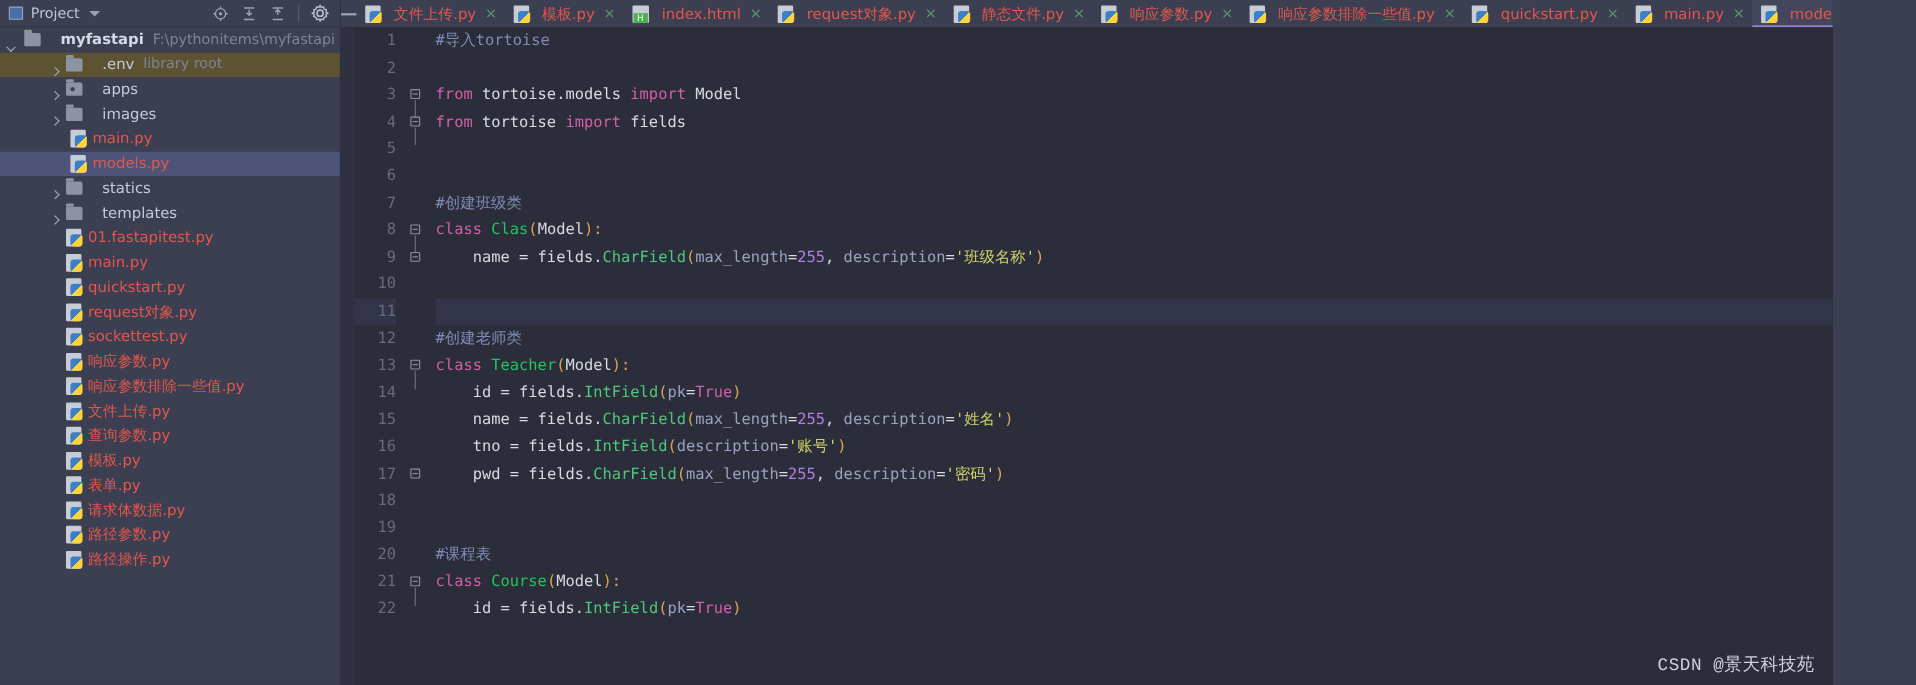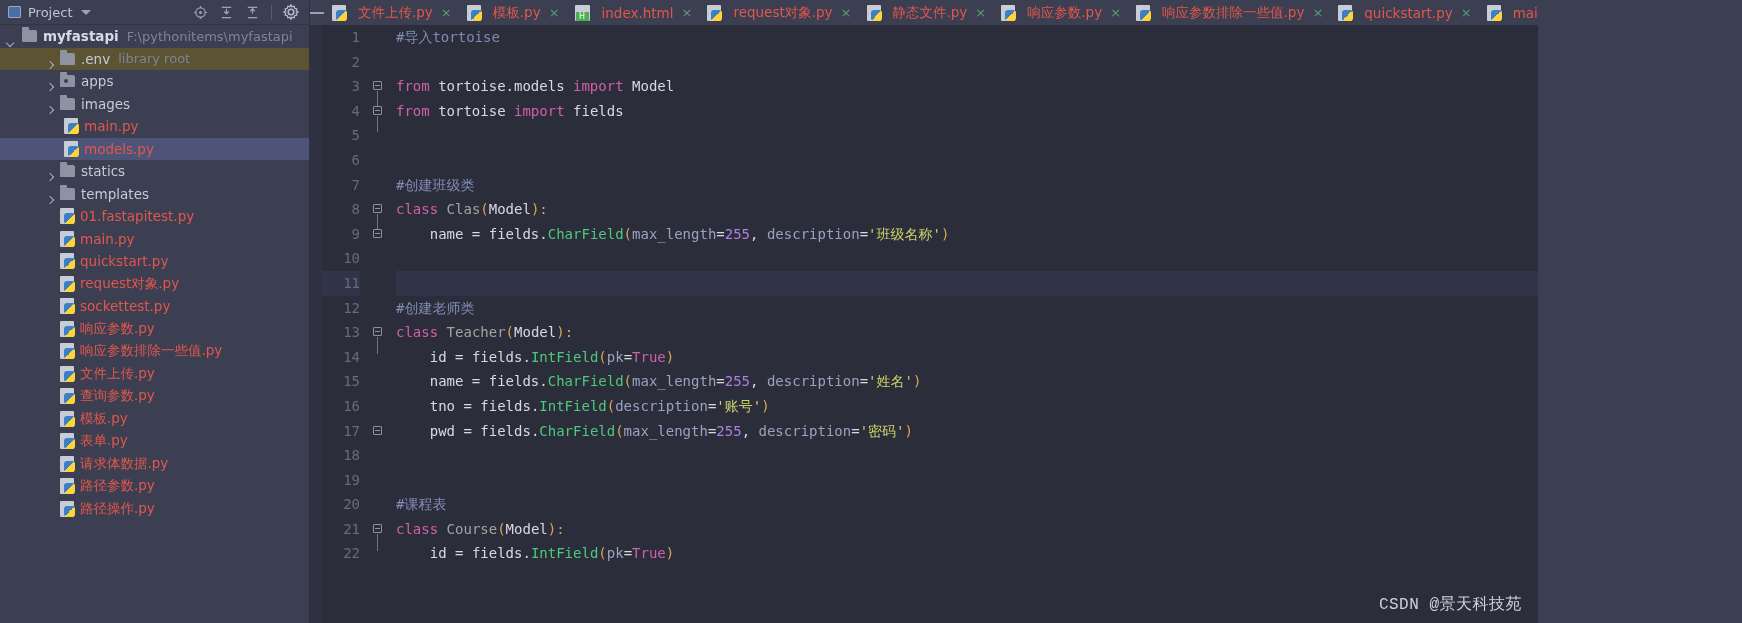--- a/index.html
+++ b/index.html
@@ -2,21 +2,21 @@
 <html><head>
 <meta charset="utf-8">
 <style>
   * { box-sizing: border-box; margin: 0; padding: 0; }
   html, body {
     width: 1742px; height: 623px;
     overflow: hidden;
     background: #3c3f51;
     font-family: "DejaVu Sans", sans-serif;
   }
-  .app { display: flex; flex-direction: column; width: 1538px; height: 623px; }
+  .app { display: flex; flex-direction: column; width: 1666px; height: 623px; }
   .body-row { display: flex; flex: 1; min-height: 0; }
 
   
   .sidebar {
     width: 310px; min-width: 310px;
     background: #3c3f51;
     display: flex; flex-direction: column;
     border-right: 1px solid #2f3140;
   }
   .side-header {
@@ -106,21 +106,21 @@
     width:15px; min-width:15px; height:16px; margin-right:6px;
     background:#c8ccd6; border-radius:1px; position:relative;
   }
   .htmlicon::after {
     content:"H"; position:absolute; left:1px; bottom:0px;
     width:13px; height:9px; background:#4caf50; color:#fff;
     font-size:8px; line-height:9px; text-align:center;
     font-family:"DejaVu Sans", sans-serif;
   }
   .tname.py { color: #e2574c; }
-  .tname.folder-name { color: #c5cad6; }
+  .tname.folder-name { color: #c5cad6; margin-left: 12px; }
   .tname.bold { font-weight: bold; color:#d5dae6; }
   .tpath { color: #7e8496; margin-left: 8px; font-size:13px; }
   .tbadge { color: #7e8496; margin-left: 8px; font-size:13px; }
 
   
   .editor-area { flex:1; display:flex; flex-direction:column; min-width:0; background:#2b2d3a; }
   .tabstrip {
     height: 25px; min-height:25px; display:flex; align-items:stretch;
     background:#3c3f51; overflow:hidden;
   }
@@ -157,21 +157,21 @@
     font-family:"DejaVu Sans Mono", monospace;
     font-size:14px; line-height:24.6px; white-space:pre;
     padding-left: 6px;
   }
   .ln { height:24.6px; }
   .ln.cur { background:#32344a; }
 
   
   .c-com { color:#808bb5; }
   .c-kw  { color:#d060a8; }
-  .c-cls { color:#a3a3a3;margin-top:40px; }
+  .c-cls { color:#22c55e;margin-top:40px; }
   .c-fn  { color:#4ec97b; }
   .c-str { color:#cdd26a; }
   .c-num { color:#b07fe0; }
   .c-par { color:#9aa2c0; }
   .c-brk { color:#d8a657; }
   .c-txt { color:#d7dae3; }
   .c-op  { color:#d7dae3; }
   .c-bool{ color:#d060a8; }
   .foldbox {
     position:absolute; left:5px; width:9px; height:9px;

